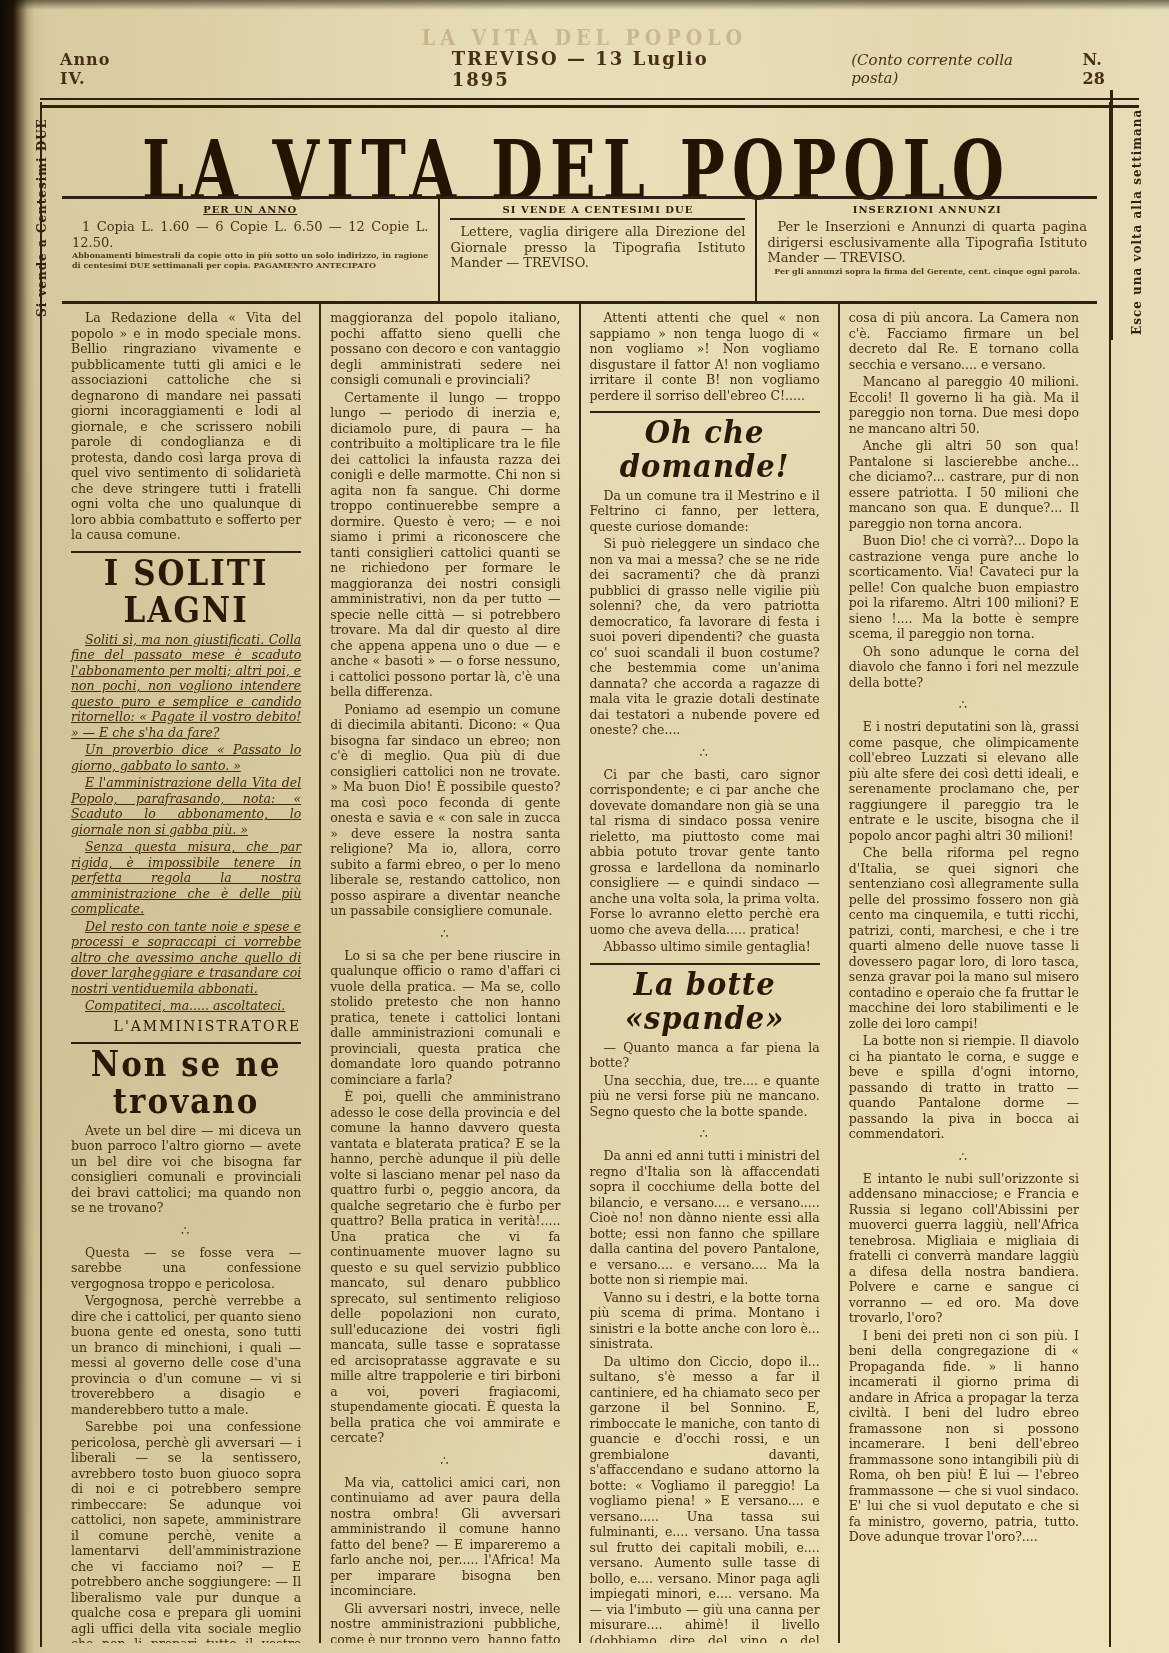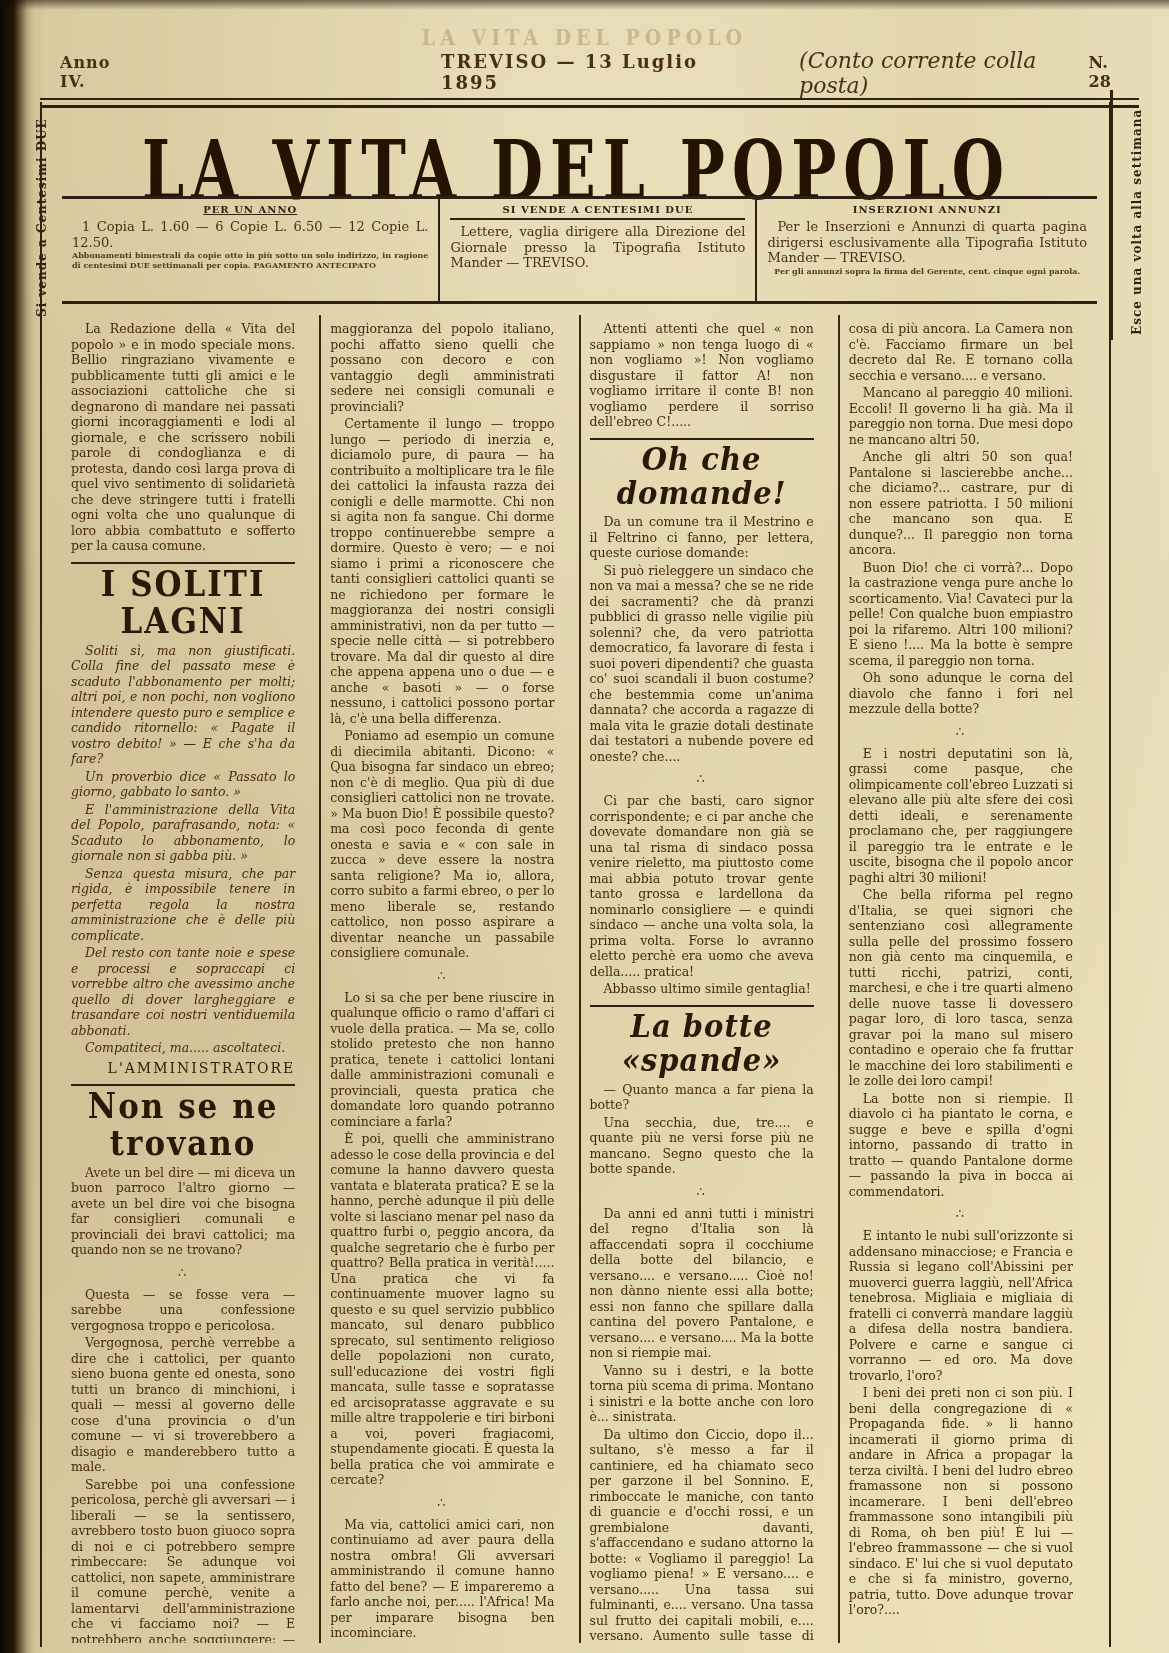--- a/index.html
+++ b/index.html
@@ -17,21 +17,21 @@
   .topshadow{position:absolute;left:0;top:0;right:0;height:10px;
     background:linear-gradient(180deg,rgba(20,12,4,.55),transparent);}
   .ghost{position:absolute;top:26px;left:0;right:0;text-align:center;font-weight:bold;
     font-size:19px;letter-spacing:5px;color:rgba(135,98,45,.30);transform:scaleY(1.2);}
   .frame{position:absolute;top:102px;left:40px;right:58px;bottom:6px;
     border-left:2px solid #33220f;border-right:2px solid #33220f;pointer-events:none;}
   
   .topline{position:absolute;top:48px;left:60px;right:40px;display:flex;align-items:baseline;gap:20px;}
   .topline .anno{font-size:16px;font-weight:bold;letter-spacing:1px;}
   .topline .date{font-size:18px;font-weight:bold;letter-spacing:2px;margin-left:290px;}
-  .topline .postal{font-style:italic;font-size:22px;margin-left:60px;}
+  .topline .postal{font-style:italic;font-size:15px;margin-left:60px;}
   .topline .num{font-size:16px;font-weight:bold;margin-left:auto;}
   .double-rule{position:absolute;top:98px;left:40px;right:30px;height:5px;
     border-top:2px solid #2e2012;border-bottom:3px solid #2e2012;}
   
   .masthead{position:absolute;top:122px;left:70px;right:86px;text-align:center;
     font-size:60px;font-weight:bold;letter-spacing:7px;color:#221302;
     transform:scaleY(1.38);transform-origin:top center;white-space:nowrap;}
   
   .edge{position:absolute;writing-mode:vertical-rl;transform:rotate(180deg);
     font-weight:bold;font-size:12px;letter-spacing:1px;color:#33220f;line-height:1.15;}
@@ -45,25 +45,25 @@
   .info-box+.info-box{border-left:2px solid #2e2012;}
   .ib-1{flex:1.16;}.ib-2{flex:.96;}.ib-3{flex:1.04;}
   .ib-title{text-align:center;font-weight:bold;font-size:10px;letter-spacing:1px;color:#33200c;}
   .ib-1 .ib-title{text-decoration:underline;}
   .ib-2 .ib-title{border-bottom:2px solid #2e2012;padding-bottom:3px;}
   .ib-body{font-size:13px;line-height:1.2;margin-top:4px;text-align:justify;text-indent:10px;}
   .ib-fine{font-size:8px;line-height:1.25;margin-top:0;text-align:justify;font-weight:bold;color:#553a1c;}
   .ib-3 .ib-fine{text-align:center;}
   
   .columns{position:absolute;top:304px;left:62px;right:72px;bottom:10px;display:flex;}
-  .col{flex:1;padding:6px 24px 0 9px;overflow:hidden;margin-top:11px;}
+  .col{flex:1;padding:6px 18px 0 9px;overflow:hidden;}
   .col+.col{border-left:2px solid #3a2812;}
   .para{margin:0 0 2px 0;font-size:12.5px;line-height:1.24;text-align:justify;
     text-indent:14px;color:#47290f;}
-  .para.it{font-style:italic;}
+  .para.it{font-style:italic;text-decoration:underline;}
   .para.ni{text-indent:0;}
   .rule{border-top:2.5px solid #2e2012;margin:8px 0 6px 0;}
   .art-head{margin:2px 0 8px 0;font-size:31px;font-weight:bold;text-align:center;
     letter-spacing:2px;color:#2b1808;font-family:"DejaVu Serif",serif;line-height:1.05;
     transform:scaleY(1.12);transform-origin:center;}
   .art-head.it-head{font-style:italic;letter-spacing:1px;font-size:29px;}
   .ast{text-align:center;font-size:13px;margin:7px 0;color:#47290f;letter-spacing:2px;}
   .sig{text-align:right;font-size:14px;letter-spacing:2px;margin:4px 0 6px 0;color:#33200c;}
 </style>
 </head>

